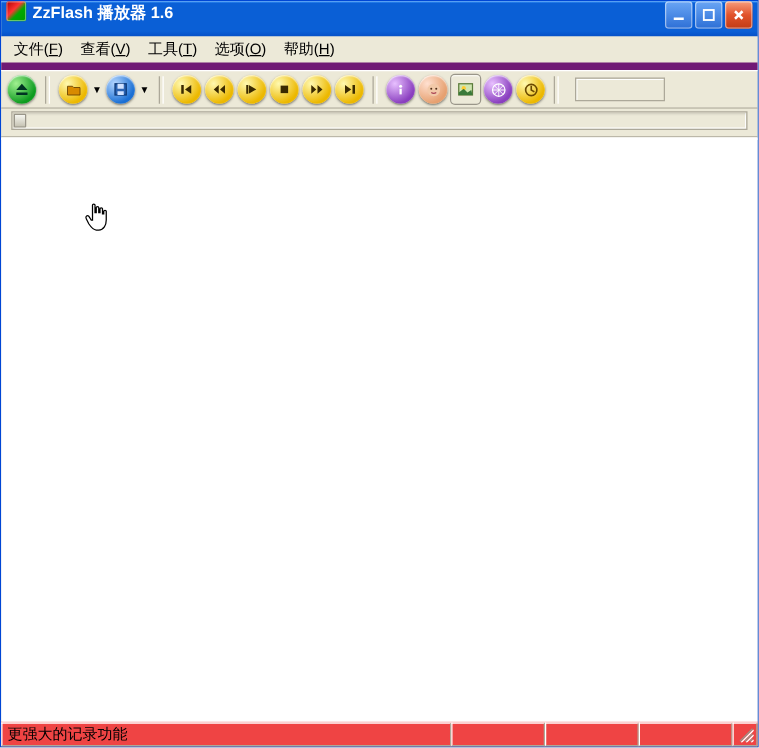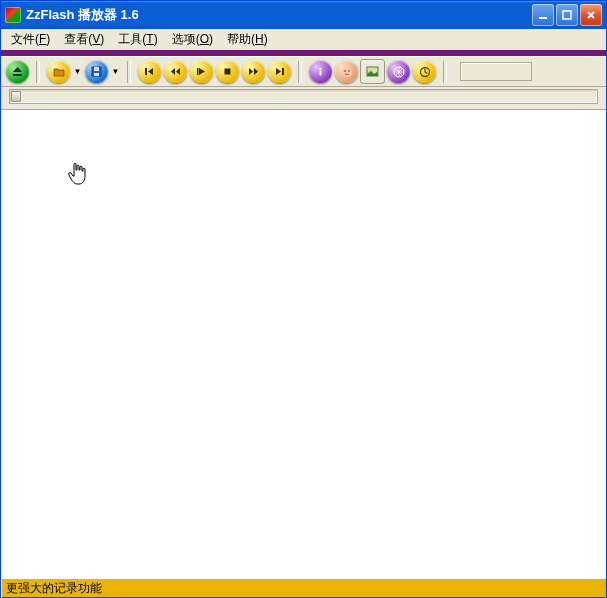--- a/index.html
+++ b/index.html
@@ -17,21 +17,20 @@
     display: flex;
     flex-direction: column;
     background: #ece9d8;
     position: relative;
   }
   
   .titlebar {
     height: 28px;
     background: linear-gradient(to bottom, #3f9bff 0%, #0a5fd6 6%, #0a5fd6 45%, #0a5fd6 85%, #0551c8 100%);
     display: flex;
-    align-items: center;
     padding: 0 4px;
     color: #fff;
     font-weight: bold;
     font-size: 13px;
     box-sizing: border-box;
     position: relative;
   }
   .titlebar .app-icon {
     width: 16px; height: 16px;
     margin-right: 5px;
@@ -152,24 +151,23 @@
   .cursor {
     position:absolute;
     left: 66px; top: 50px;
     width: 20px; height: 24px;
     pointer-events:none;
   }
   
   .statusbar {
     height: 19px;
     border-top: 1px solid #fff;
-    background: #eab308;
+    background: #ef4444;
     display:flex;
     font-size:12px;
-    flex-direction:column;
   }
   .status-panel {
     border:1px solid #aca899;
     border-top-color:#fff;
     border-left-color:#fff;
     padding: 1px 4px;
     box-sizing:border-box;
     display:flex;
     align-items:center;
   }

